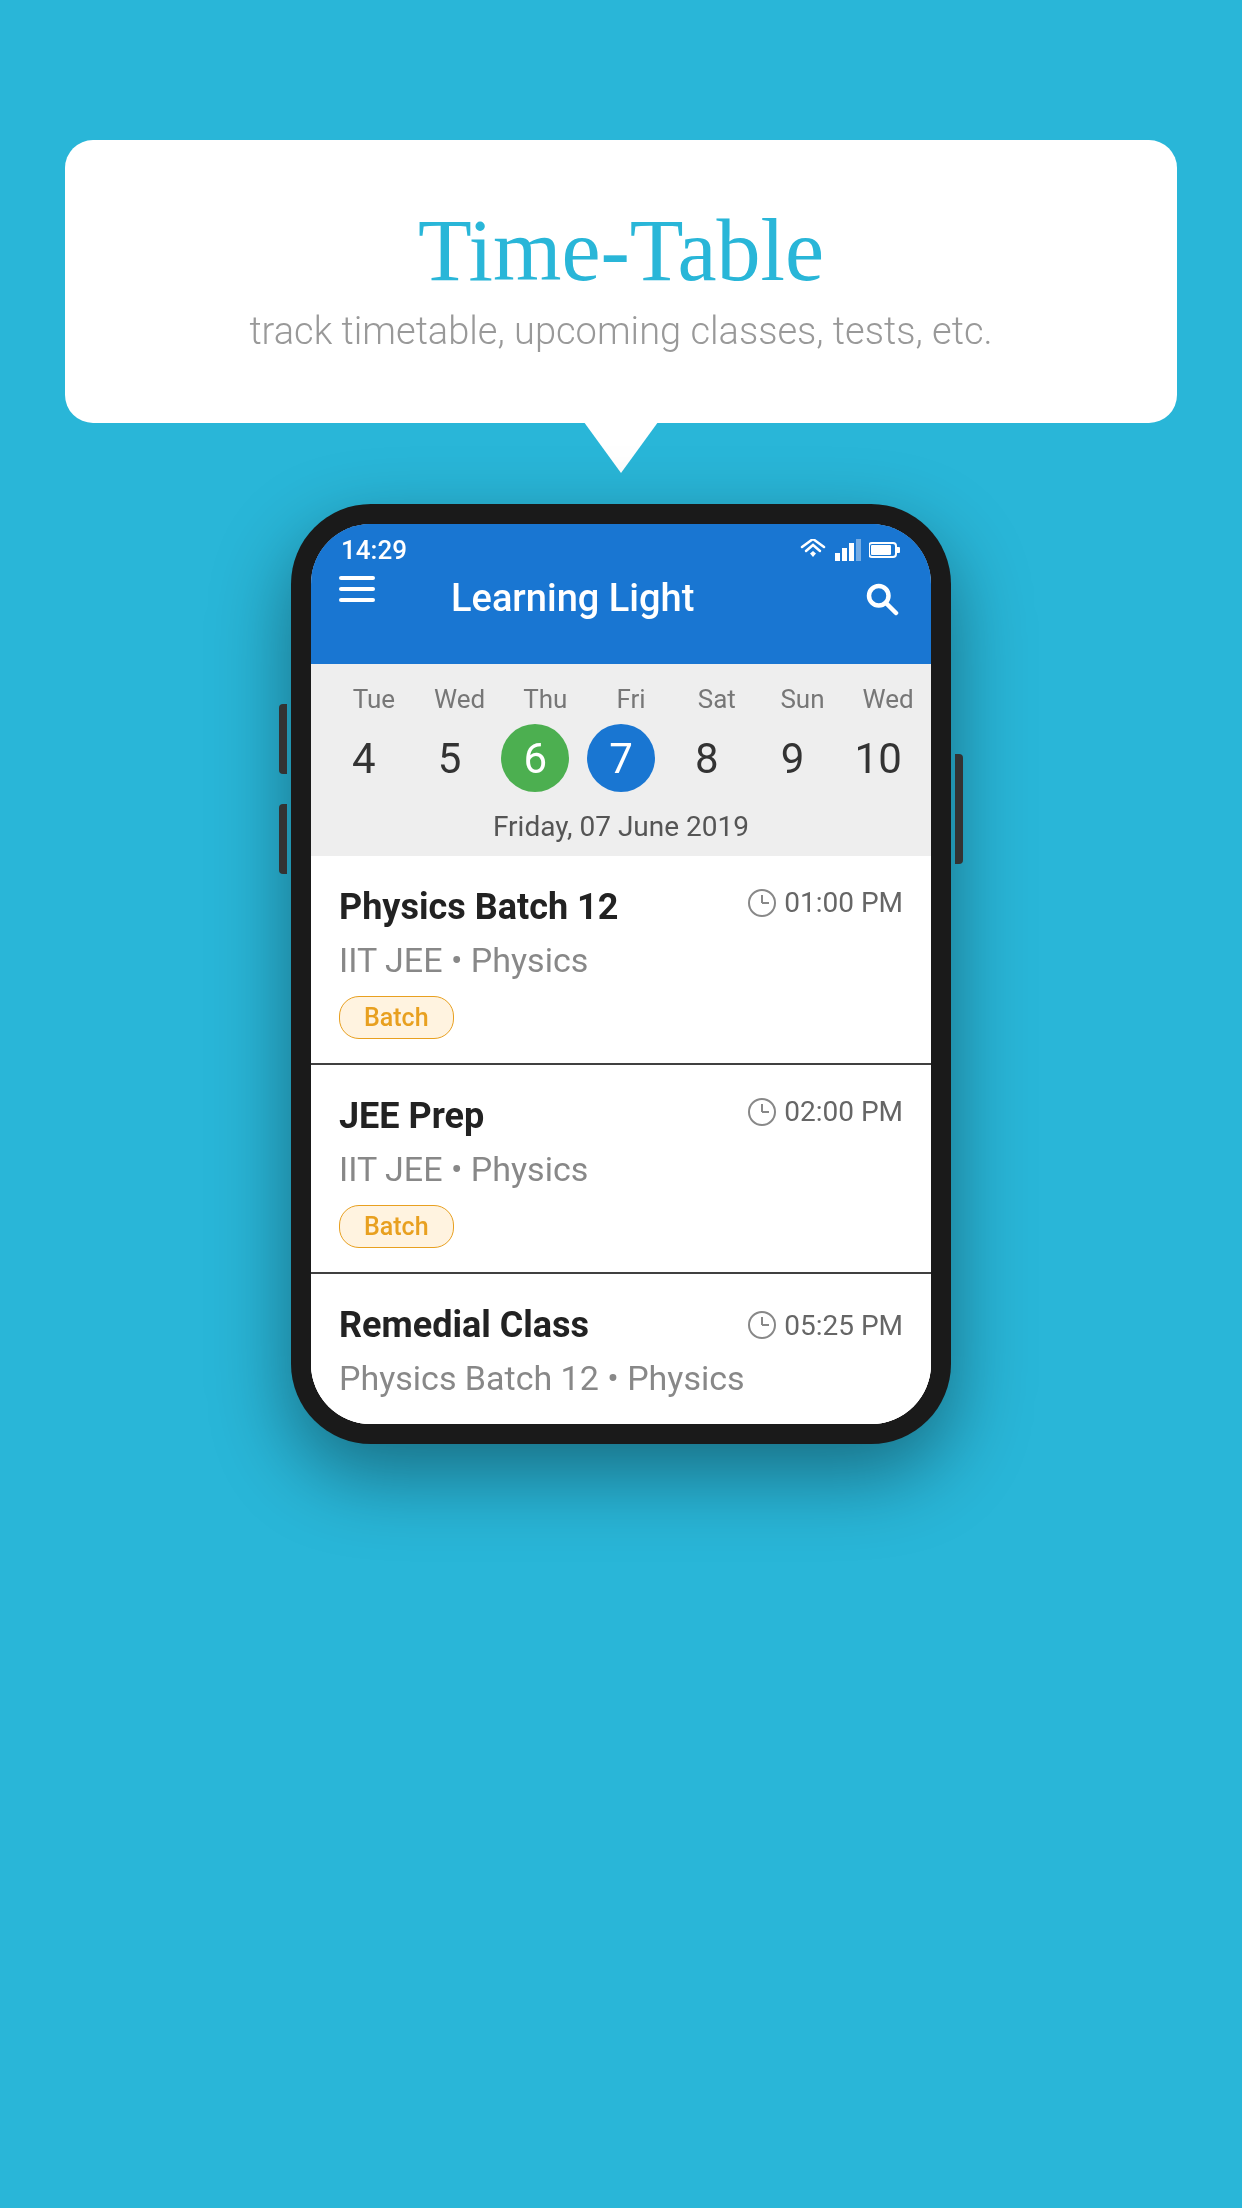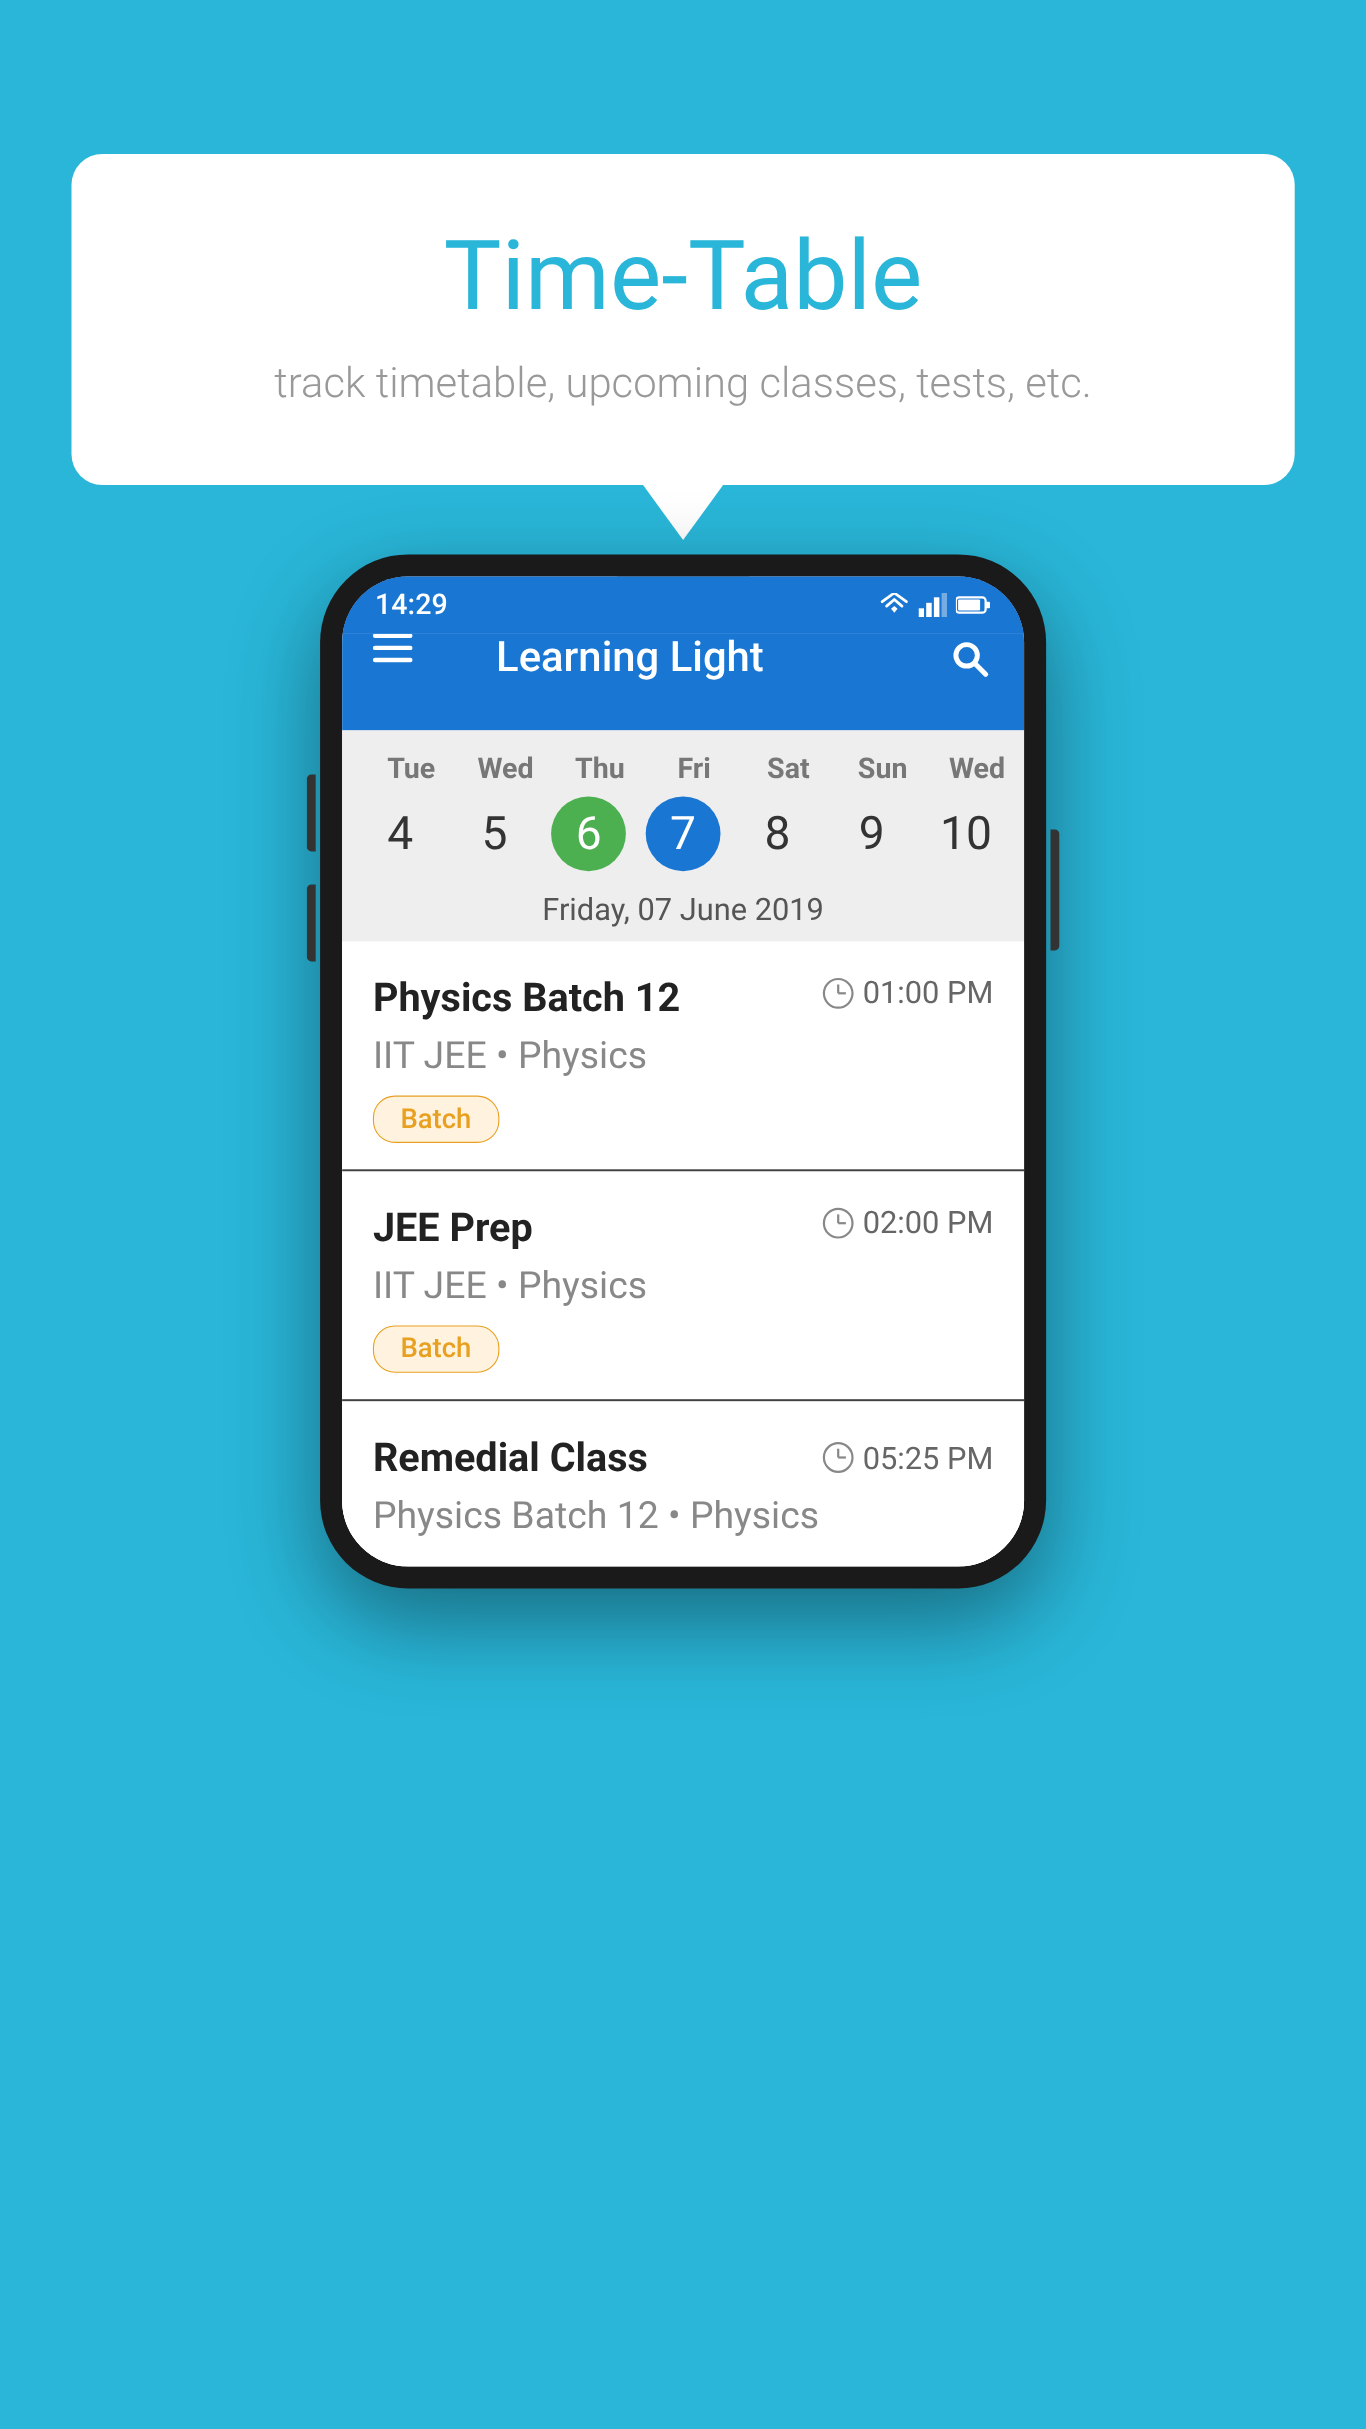--- a/index.html
+++ b/index.html
@@ -40,21 +40,22 @@
       height: 0;
       border-left: 40px solid transparent;
       border-right: 40px solid transparent;
       border-top: 55px solid white;
     }
 
     .bubble-title {
       font-size: 88px;
       color: #29b6d8;
       font-weight: 400;
-      margin-bottom: 24px;
+      margin-bottom: 8px;
+      font-family: Liberation Serif, serif;
     }
 
     .bubble-subtitle {
       font-size: 38px;
       color: #999;
       font-weight: 300;
     }
 
     
     .phone-container {
@@ -181,21 +182,21 @@
       display: flex;
       flex-direction: column;
       align-items: center;
       gap: 10px;
       flex: 1;
     }
 
     .day-name {
       font-size: 26px;
       color: #777;
-      font-weight: 700;
+      font-weight: 400;
       margin-left: 20px;
     }
 
     .day-number {
       font-size: 42px;
       font-weight: 400;
       color: #333;
       width: 68px;
       height: 68px;
       display: flex;

